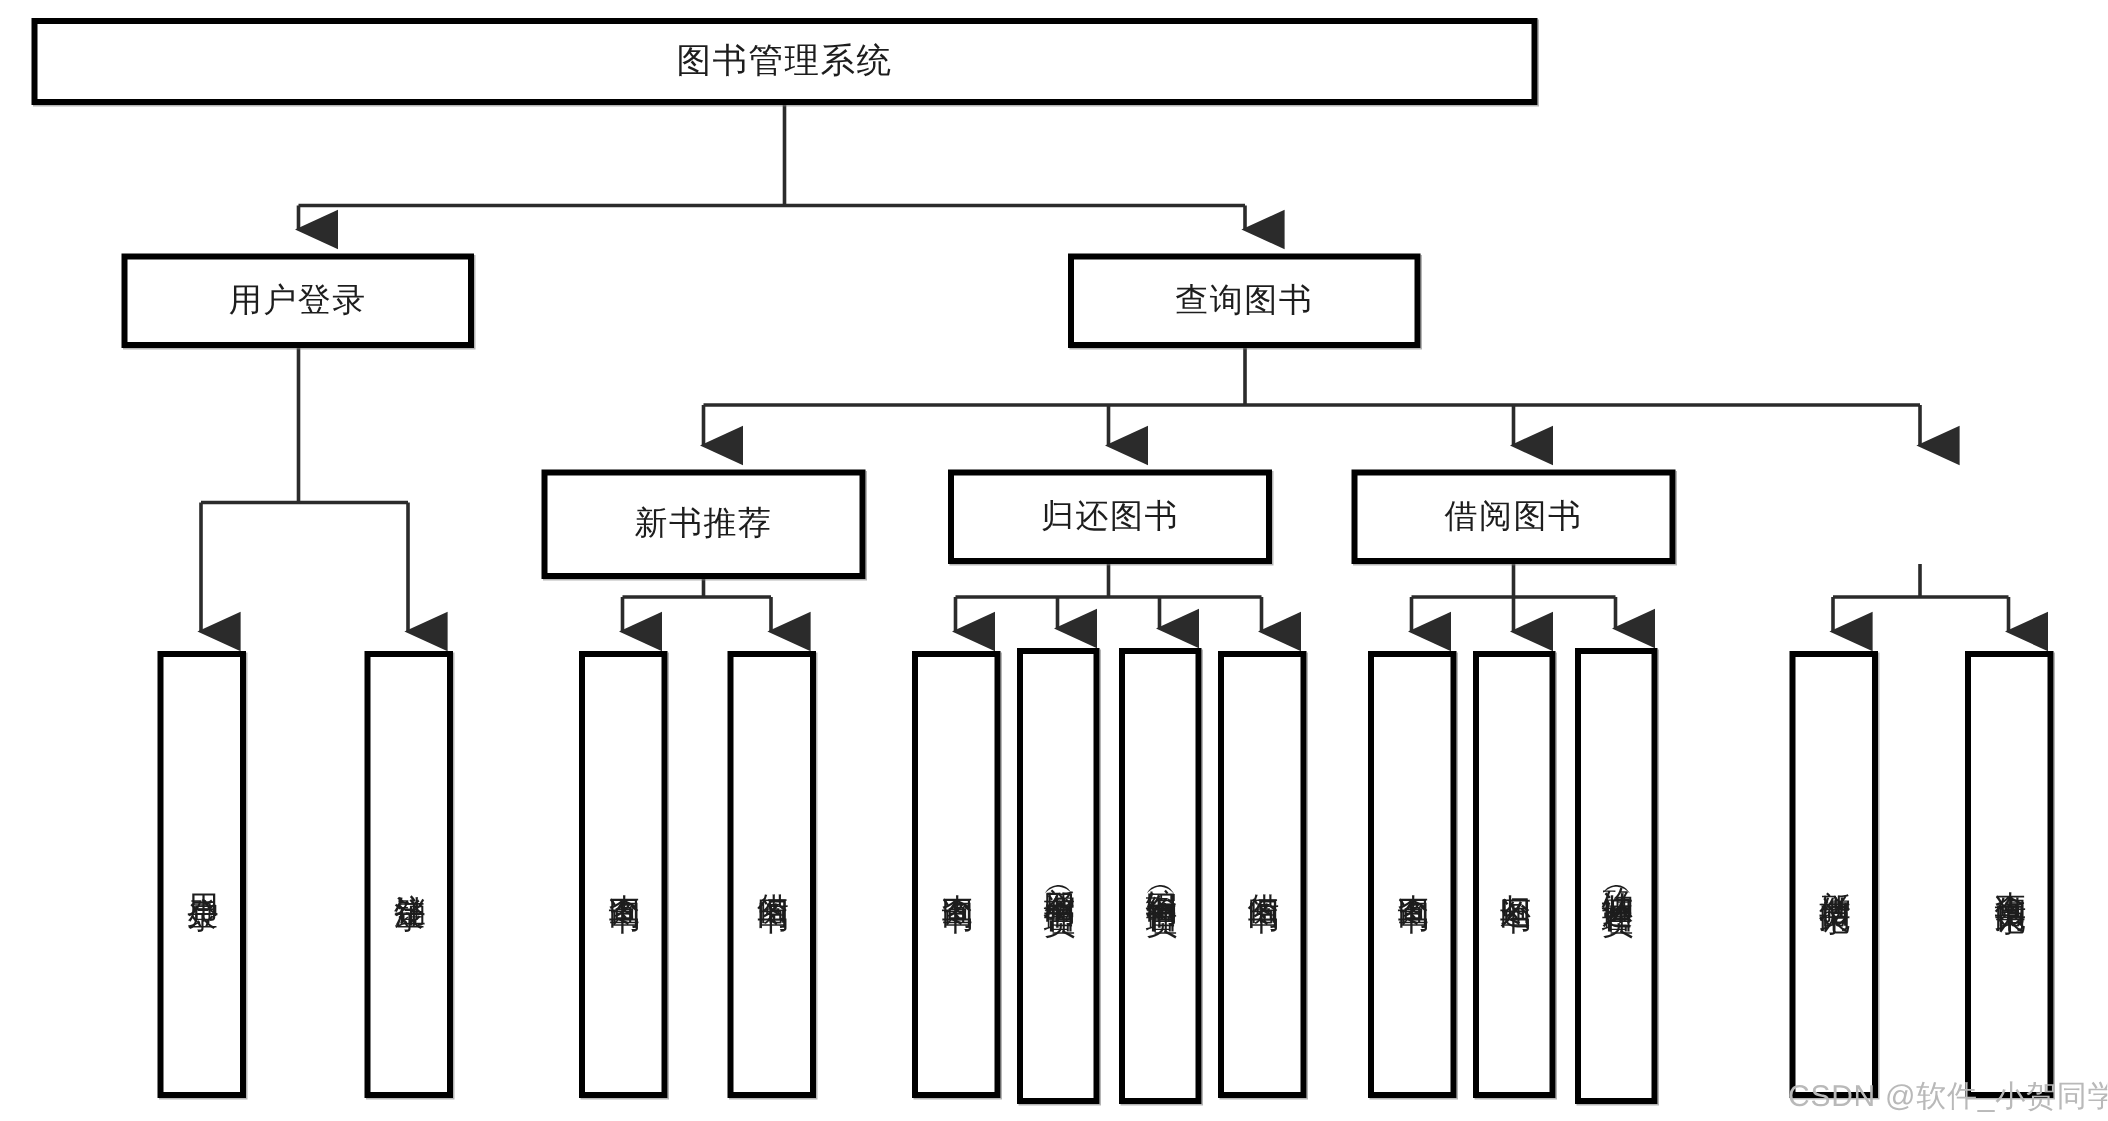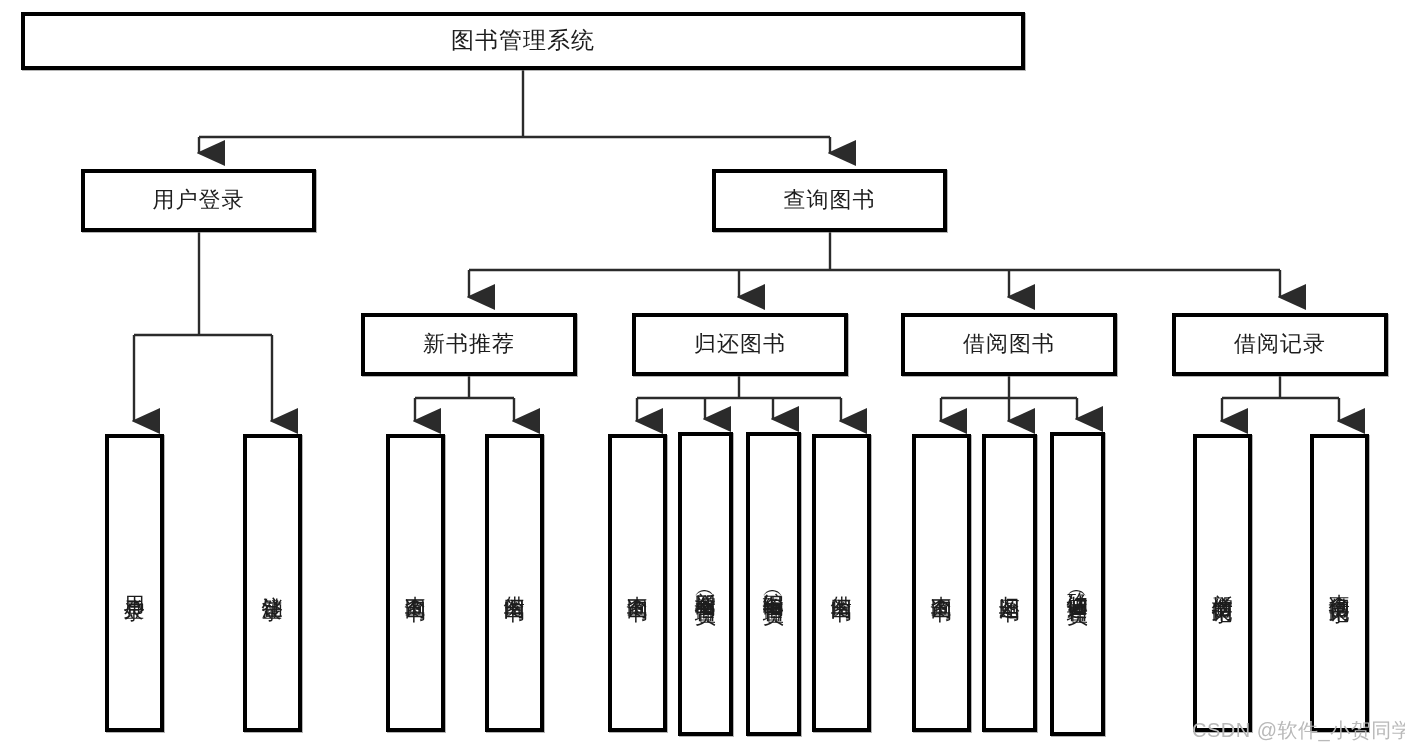--- a/index.html
+++ b/index.html
@@ -123,31 +123,28 @@
     <span>图书管理系统</span>
   </div>
 
   <div class="node horiz" style="left:81px; top:169px; width:235px; height:63px;">
     <span>用户登录</span>
   </div>
   <div class="node horiz" style="left:712px; top:169px; width:235px; height:63px;">
     <span>查询图书</span>
   </div>
 
-  <div class="node horiz" style="left:361px; top:313px; width:216px; height:63px;">
+  <div class="node horiz" style="left:361px; top:313px; width:216px; height:73px;">
     <span>新书推荐</span>
   </div>
   <div class="node horiz" style="left:632px; top:313px; width:216px; height:63px;">
     <span>归还图书</span>
   </div>
   <div class="node horiz" style="left:901px; top:313px; width:216px; height:63px;">
     <span>借阅图书</span>
-  </div>
-  <div class="node horiz" style="left:1172px; top:313px; width:216px; height:63px;">
-    <span>借阅记录</span>
   </div>
 
   <div class="node vert" style="left:105px; top:434px; width:59px; height:298px;">
     <span>用户登录</span>
   </div>
   <div class="node vert" style="left:243px; top:434px; width:59px; height:298px;">
     <span>注销登录</span>
   </div>
 
   <div class="node vert" style="left:386px; top:434px; width:59px; height:298px;">

